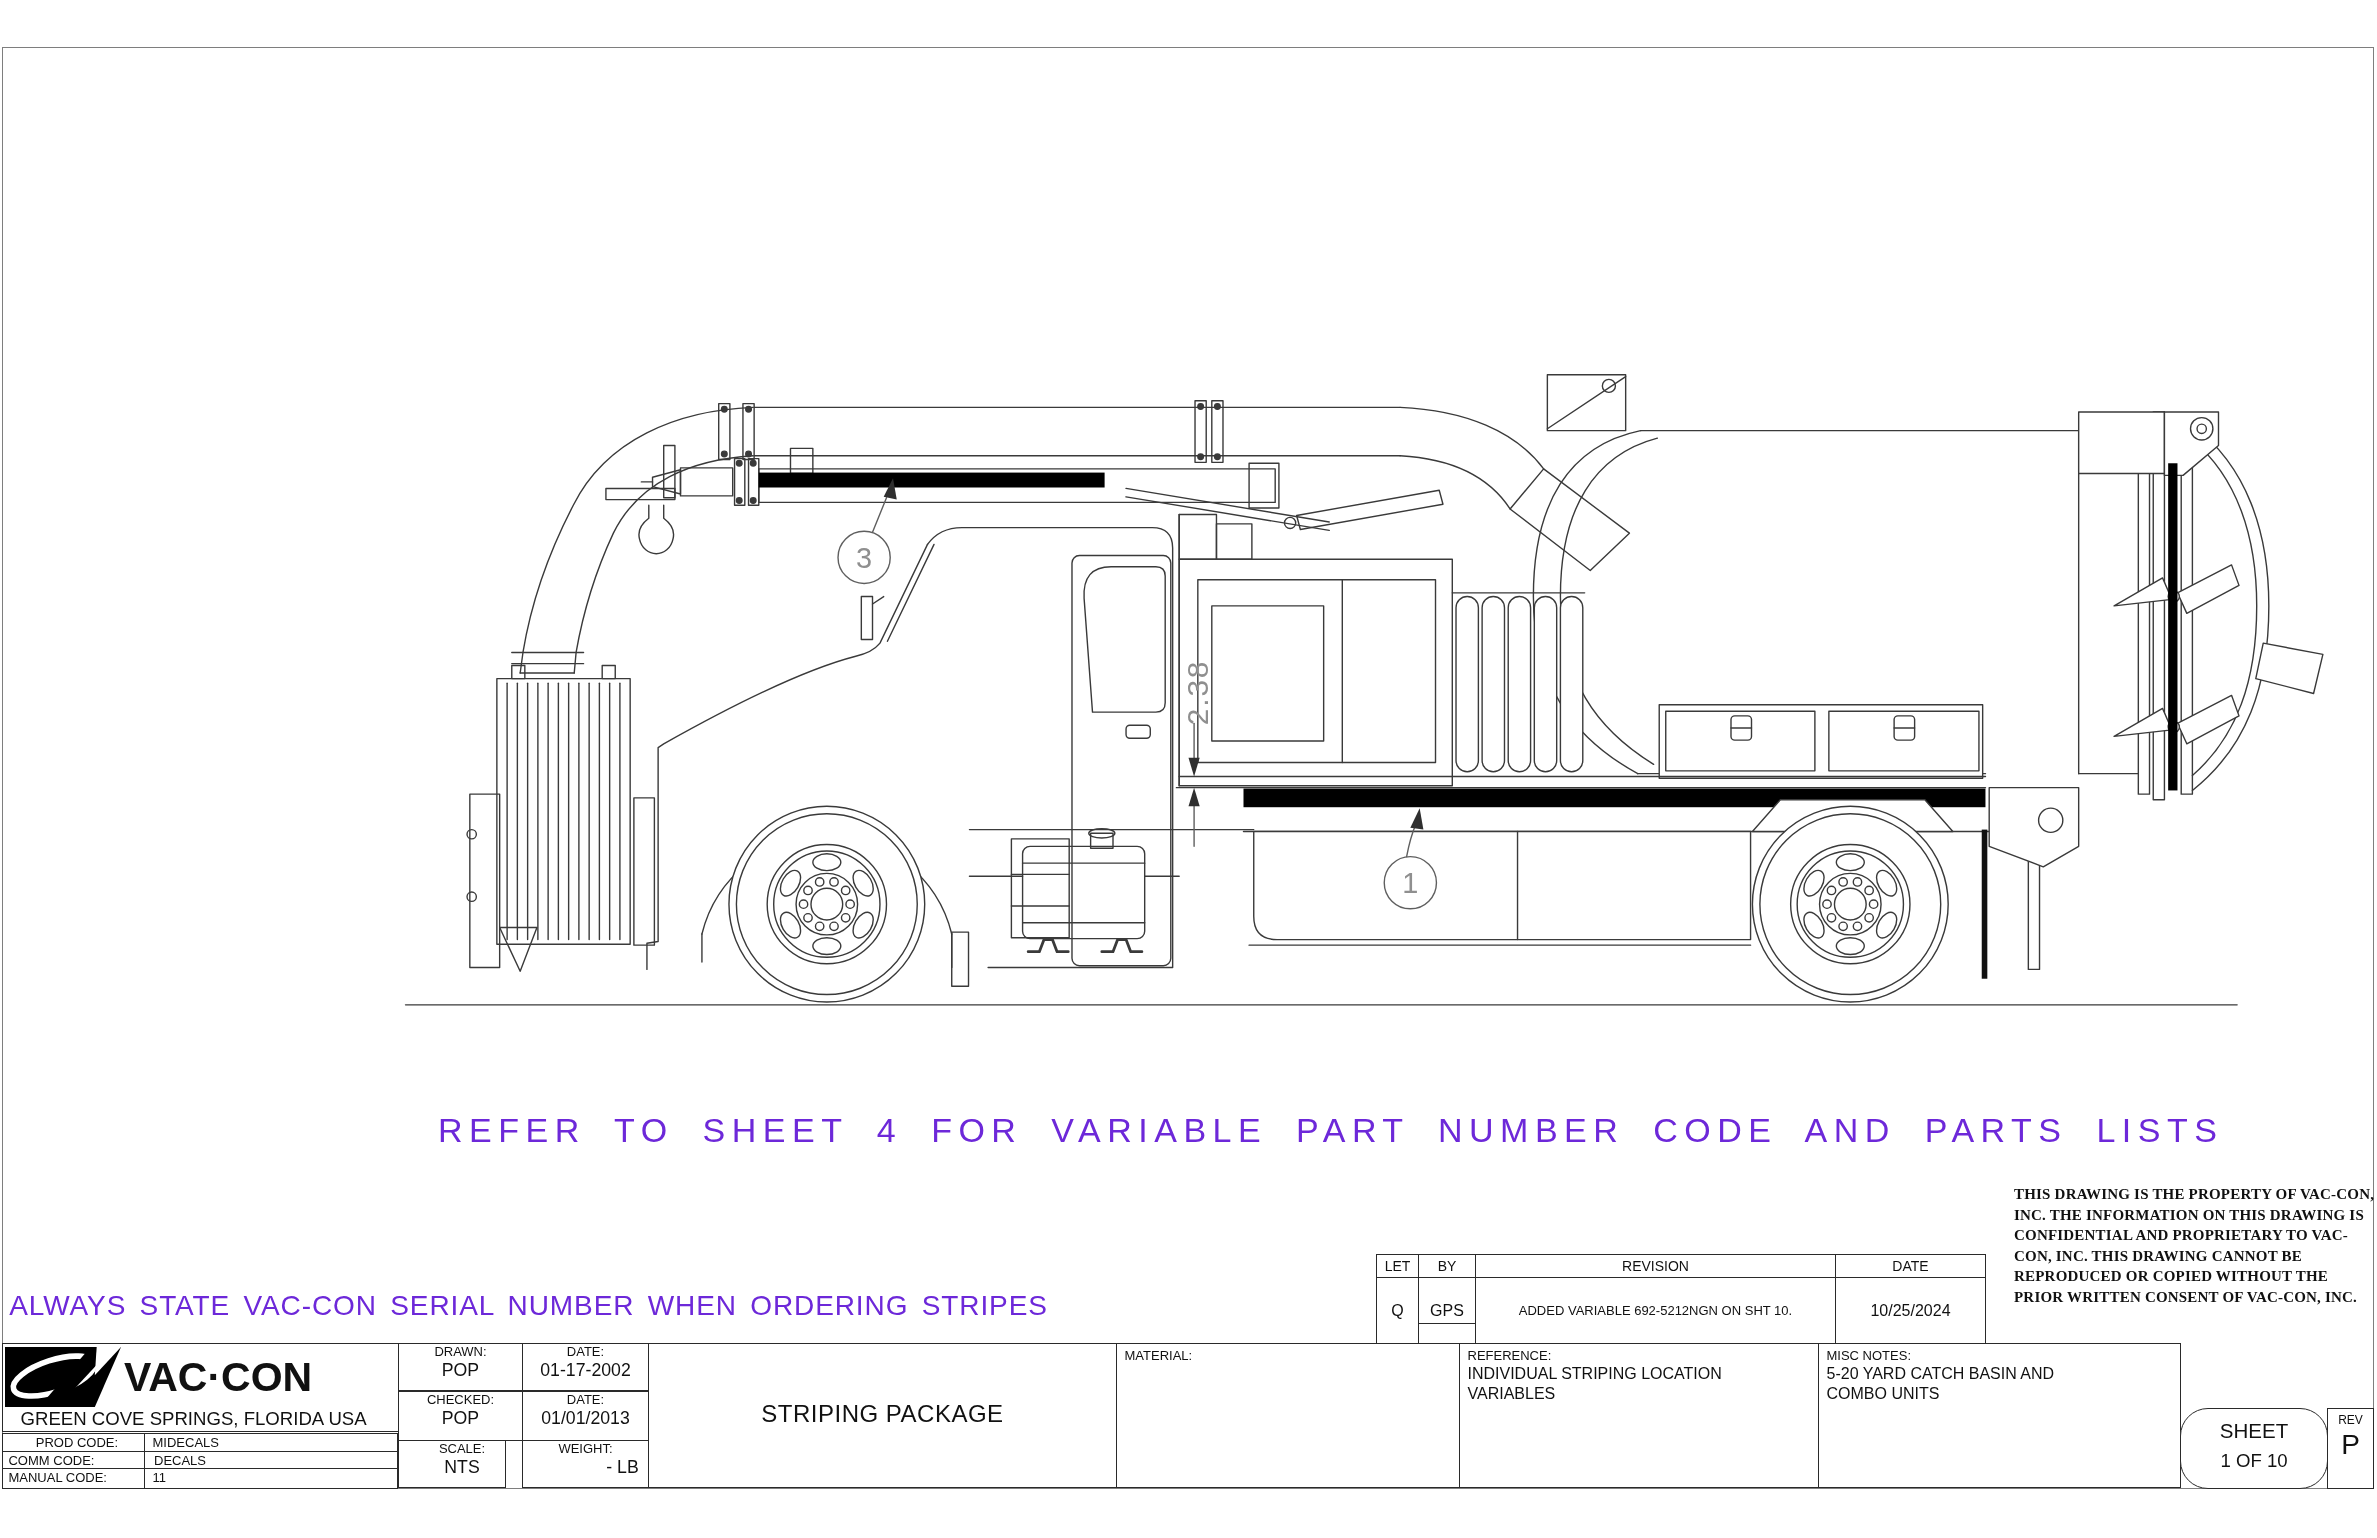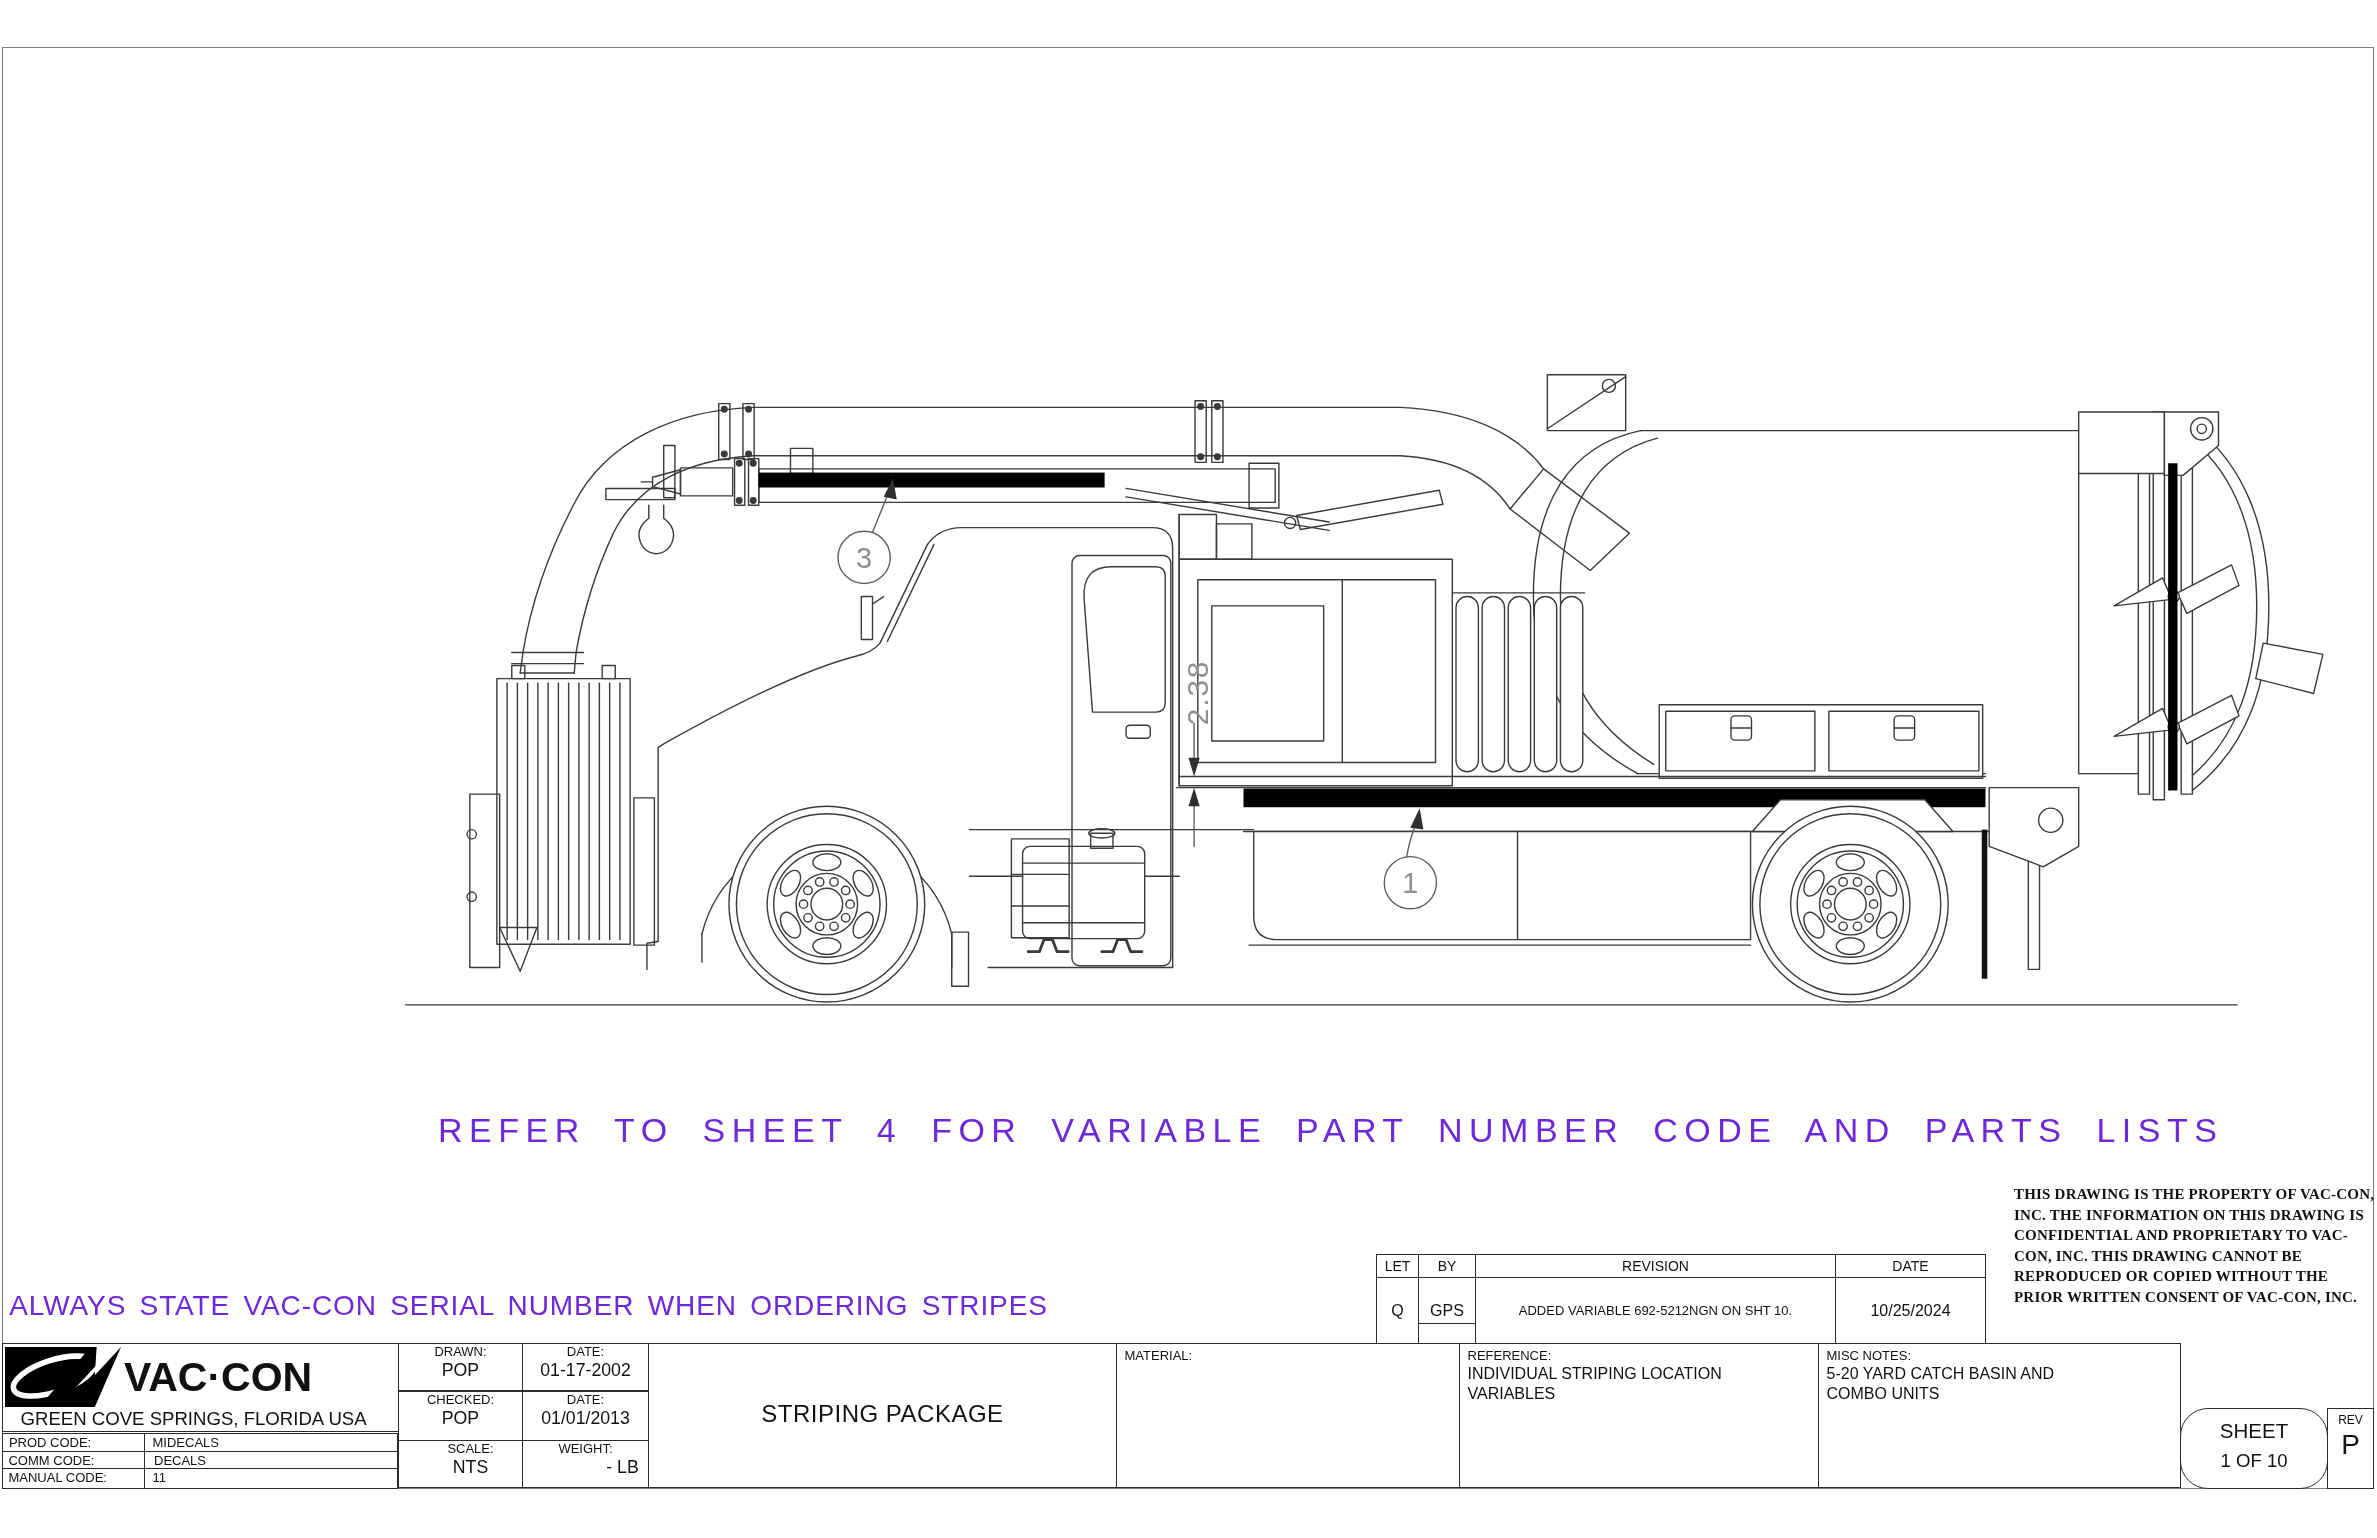--- a/index.html
+++ b/index.html
@@ -317,21 +317,21 @@
       <svg width="116" height="60" viewBox="0 0 124 64">
         <path d="M0,0 L124,0 L96,64 L0,64 Z" fill="#000"></path>
         <ellipse cx="52" cy="31" rx="45" ry="17" transform="rotate(-18 52 31)" fill="none" stroke="#fff" stroke-width="6"></ellipse>
         <path d="M88,4 L112,4 L60,60 L40,60 Z" fill="#000"></path>
         <path d="M98,0 L124,0 L96,30 Z" fill="#fff"></path>
       </svg>
     </div>
     <div class="logo-name" style="position:absolute;left:121px;top:3.7px;">VAC·CON</div>
     <div class="addr" style="position:absolute;left:5.6px;top:64px;margin-left:12px;">GREEN COVE SPRINGS, FLORIDA USA</div>
   </div>
-  <div class="abs cell coderow" style="left:1.9px;top:1433px;width:144px;height:18.6px;padding-left:6px;">PROD CODE:</div>
+  <div class="abs cell coderow" style="left:1.9px;top:1433px;width:144px;height:18.6px;padding-left:6px;text-align:center;">PROD CODE:</div>
   <div class="abs cell coderow" style="left:144px;top:1433px;width:254px;height:18.6px;padding-left:7.5px;">MIDECALS</div>
   <div class="abs cell coderow" style="left:1.9px;top:1451px;width:144px;height:18.6px;padding-left:5.6px;">COMM CODE:</div>
   <div class="abs cell coderow" style="left:144px;top:1451px;width:254px;height:18.6px;padding-left:9px;">DECALS</div>
   <div class="abs cell coderow" style="left:1.9px;top:1468px;width:144px;height:20.5px;padding-left:5.6px;">MANUAL CODE:</div>
   <div class="abs cell coderow" style="left:144px;top:1468px;width:254px;height:20.5px;padding-left:7.5px;">11</div>
 
   <div class="abs cell ctr" style="left:398px;top:1343px;width:125px;height:48px;">
     <div class="lbl">DRAWN:</div>
       <div class="val">POP</div>
   </div>
@@ -340,21 +340,21 @@
       <div class="val">01-17-2002</div>
   </div>
   <div class="abs cell ctr" style="left:398px;top:1391px;width:125px;height:50px;">
     <div class="lbl">CHECKED:</div>
       <div class="val">POP</div>
   </div>
   <div class="abs cell ctr" style="left:522px;top:1391px;width:127px;height:50px;">
     <div class="lbl">DATE:</div>
       <div class="val">01/01/2013</div>
   </div>
-  <div class="abs cell ctr" style="left:398px;top:1440px;width:125px;height:48px;padding-left:20px;">
+  <div class="abs cell ctr" style="left:398px;top:1440px;width:108px;height:48px;padding-left:20px;">
     <div class="lbl">SCALE:</div>
       <div class="val">NTS</div>
   </div>
   <div class="abs cell ctr" style="left:522px;top:1440px;width:127px;height:48px;">
     <div class="lbl">WEIGHT:</div>
     <div class="val" style="text-align:right;padding-right:9.3px;">- LB</div>
   </div>
 
   <div class="abs cell" style="left:1116px;top:1343px;width:344px;height:145px;padding:3.7px 7.5px;font-size:13px;">MATERIAL:</div>
 

